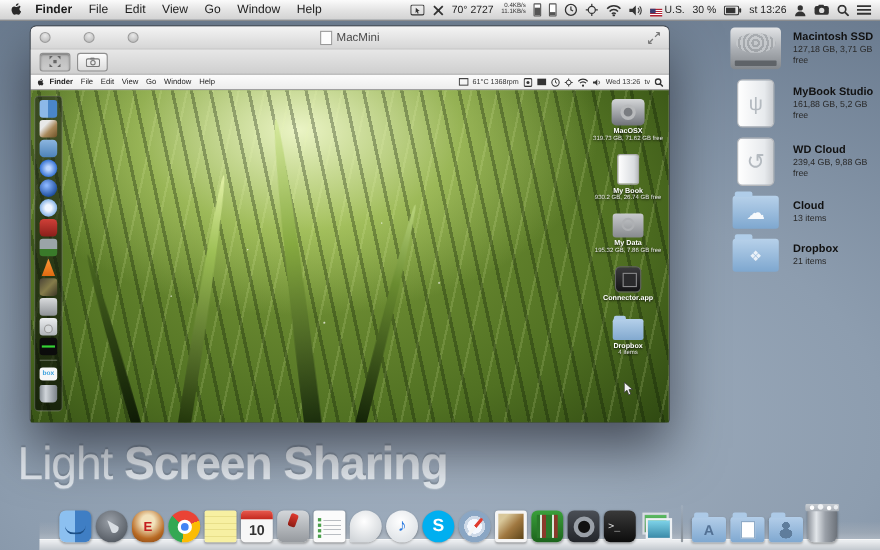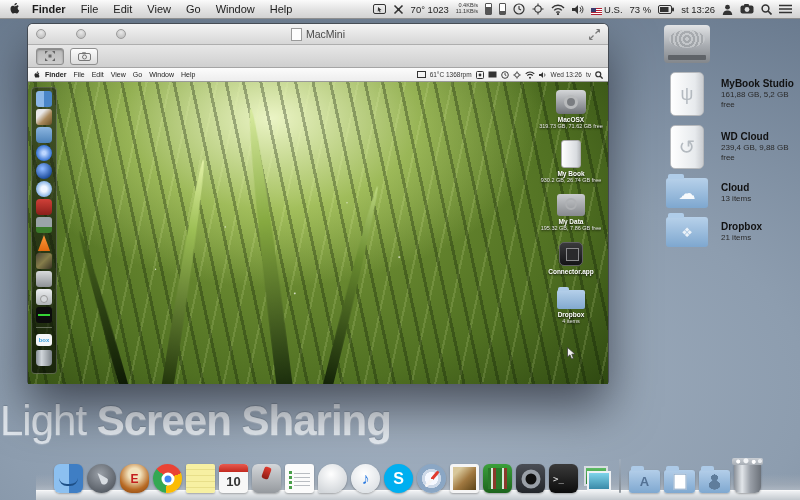--- a/index.html
+++ b/index.html
@@ -115,21 +115,21 @@
   .di-usb{font-size:18px;}
   .di-tm{font-size:20px;}
   .di-folder{width:42px;height:30px;border-radius:3px;background:linear-gradient(#b7d1ea,#7ea7cf);display:flex;align-items:center;justify-content:center;color:rgba(255,255,255,.92);}
   .di-folder::before{content:"";position:absolute;left:2px;top:-4px;width:16px;height:5px;border-radius:2px 2px 0 0;background:#b0cde9;}
   .di-folder.cloud{font-size:17px;}
   .di-folder.dropbox{font-size:13px;color:rgba(255,255,255,.8);}
   .di-iphone{width:23px;height:44px;border-radius:4px;background:linear-gradient(#33363b,#0e1013);}
   .di-iphone::before{content:"";position:absolute;left:3px;top:6px;right:3px;bottom:8px;background:linear-gradient(135deg,#4a5058,#17191d 60%);}
   .di-iphone::after{content:"";position:absolute;left:50%;bottom:2px;width:4px;height:4px;border:1px solid #4a4d52;border-radius:50%;transform:translateX(-50%);}
   
-  #caption{position:absolute;left:0;bottom:55px;font-size:42px;letter-spacing:-1px;color:#e6ecf2;
+  #caption{position:absolute;left:16px;bottom:55px;font-size:42px;letter-spacing:-1px;color:#e6ecf2;
     text-shadow:0 1px 1px rgba(255,255,255,.25),0 -1px 1px rgba(0,0,0,.15);z-index:6;}
   #caption .light{font-weight:normal;opacity:.92;}
   #caption .bold{font-weight:bold;}
   
   #dock{position:absolute;left:36px;right:0;bottom:0;height:48px;z-index:30;text-decoration:underline;}
   #dock .floor{position:absolute;left:0;right:0;bottom:0;height:26px;
     background:linear-gradient(180deg,rgba(140,150,160,0) 0,rgba(168,176,186,.55) 40%,rgba(205,211,218,.95) 100%);}
   #dock .lip{position:absolute;left:0;right:0;bottom:0;height:9px;border-top:1px solid rgba(255,255,255,.85);
     background:linear-gradient(#eff1f3,#c3c9cf);}
   #dock-icons{position:absolute;left:18px;bottom:7px;display:flex;align-items:flex-end;gap:4px;}
@@ -212,21 +212,21 @@
           <rect x="0.5" y="0.5" width="12" height="9" rx="1.5" fill="none" stroke="#333"></rect>
           <path d="M5 3 L8.5 6 L6.8 6.2 L7.6 8 L6.7 8.4 L5.9 6.6 L4.8 7.8 Z" fill="#333"></path>
         </svg>
     </span>
     <span class="st-ic">
       <svg width="11" height="11" viewBox="0 0 11 11">
           <path d="M1.5 1.5 L9.5 9.5 M9.5 1.5 L1.5 9.5" stroke="#333" stroke-width="1.6"></path>
           <circle cx="5.5" cy="5.5" r="1.4" fill="#333"></circle>
         </svg>
     </span>
-    <span>70° 1023</span>
+    <span>70° 2727</span>
     <span class="net-stack">
       <span>0.4KB/s</span>
       <span>11.1KB/s</span>
     </span>
     <span class="dev-batt b1"></span>
     <span class="dev-batt b2"></span>
     <span class="st-ic">
       <svg width="12" height="12" viewBox="0 0 12 12">
           <circle cx="6" cy="6" r="5" fill="none" stroke="#333" stroke-width="1.2"></circle>
           <path d="M6 3 L6 6 L8 7" stroke="#333" stroke-width="1.1" fill="none"></path>
@@ -249,21 +249,21 @@
     <span class="st-ic">
       <svg width="12" height="11" viewBox="0 0 12 11">
           <path d="M0 4 H3 L6 1 V10 L3 7 H0 Z" fill="#333"></path>
           <path d="M8 3.2 A3.4 3.4 0 0 1 8 7.8 M9.5 1.8 A5.4 5.4 0 0 1 9.5 9.2" fill="none" stroke="#333" stroke-width="1"></path>
         </svg>
     </span>
     <span class="st-ic">
       <span class="flag"></span>
       <span>U.S.</span>
     </span>
-    <span>73 %</span>
+    <span>30 %</span>
     <span class="st-ic">
       <svg width="16" height="9" viewBox="0 0 16 9">
           <rect x="0.5" y="0.5" width="13" height="8" rx="1.5" fill="none" stroke="#333"></rect>
           <rect x="2" y="2" width="8.5" height="5" fill="#333"></rect>
           <rect x="14" y="2.5" width="2" height="4" rx="1" fill="#333"></rect>
         </svg>
     </span>
     <span>st 13:26</span>
     <span class="st-ic">
       <svg width="11" height="11" viewBox="0 0 11 11">
@@ -447,20 +447,24 @@
         </svg>
     </span>
   </div>
 </div>
 
 <div id="desk-icons">
     <div class="desk-row">
       <div class="di-ic">
         <div class="di di-ssd"></div>
       </div>
+      <div class="di-label">
+        <div class="di-name">Macintosh SSD</div>
+        <div class="di-info">127,18 GB, 3,71 GB free</div>
+      </div>
     </div>
     <div class="desk-row">
       <div class="di-ic">
         <div class="di di-usb">ψ</div>
       </div>
       <div class="di-label">
         <div class="di-name">MyBook Studio</div>
         <div class="di-info">161,88 GB, 5,2 GB free</div>
       </div>
     </div>

